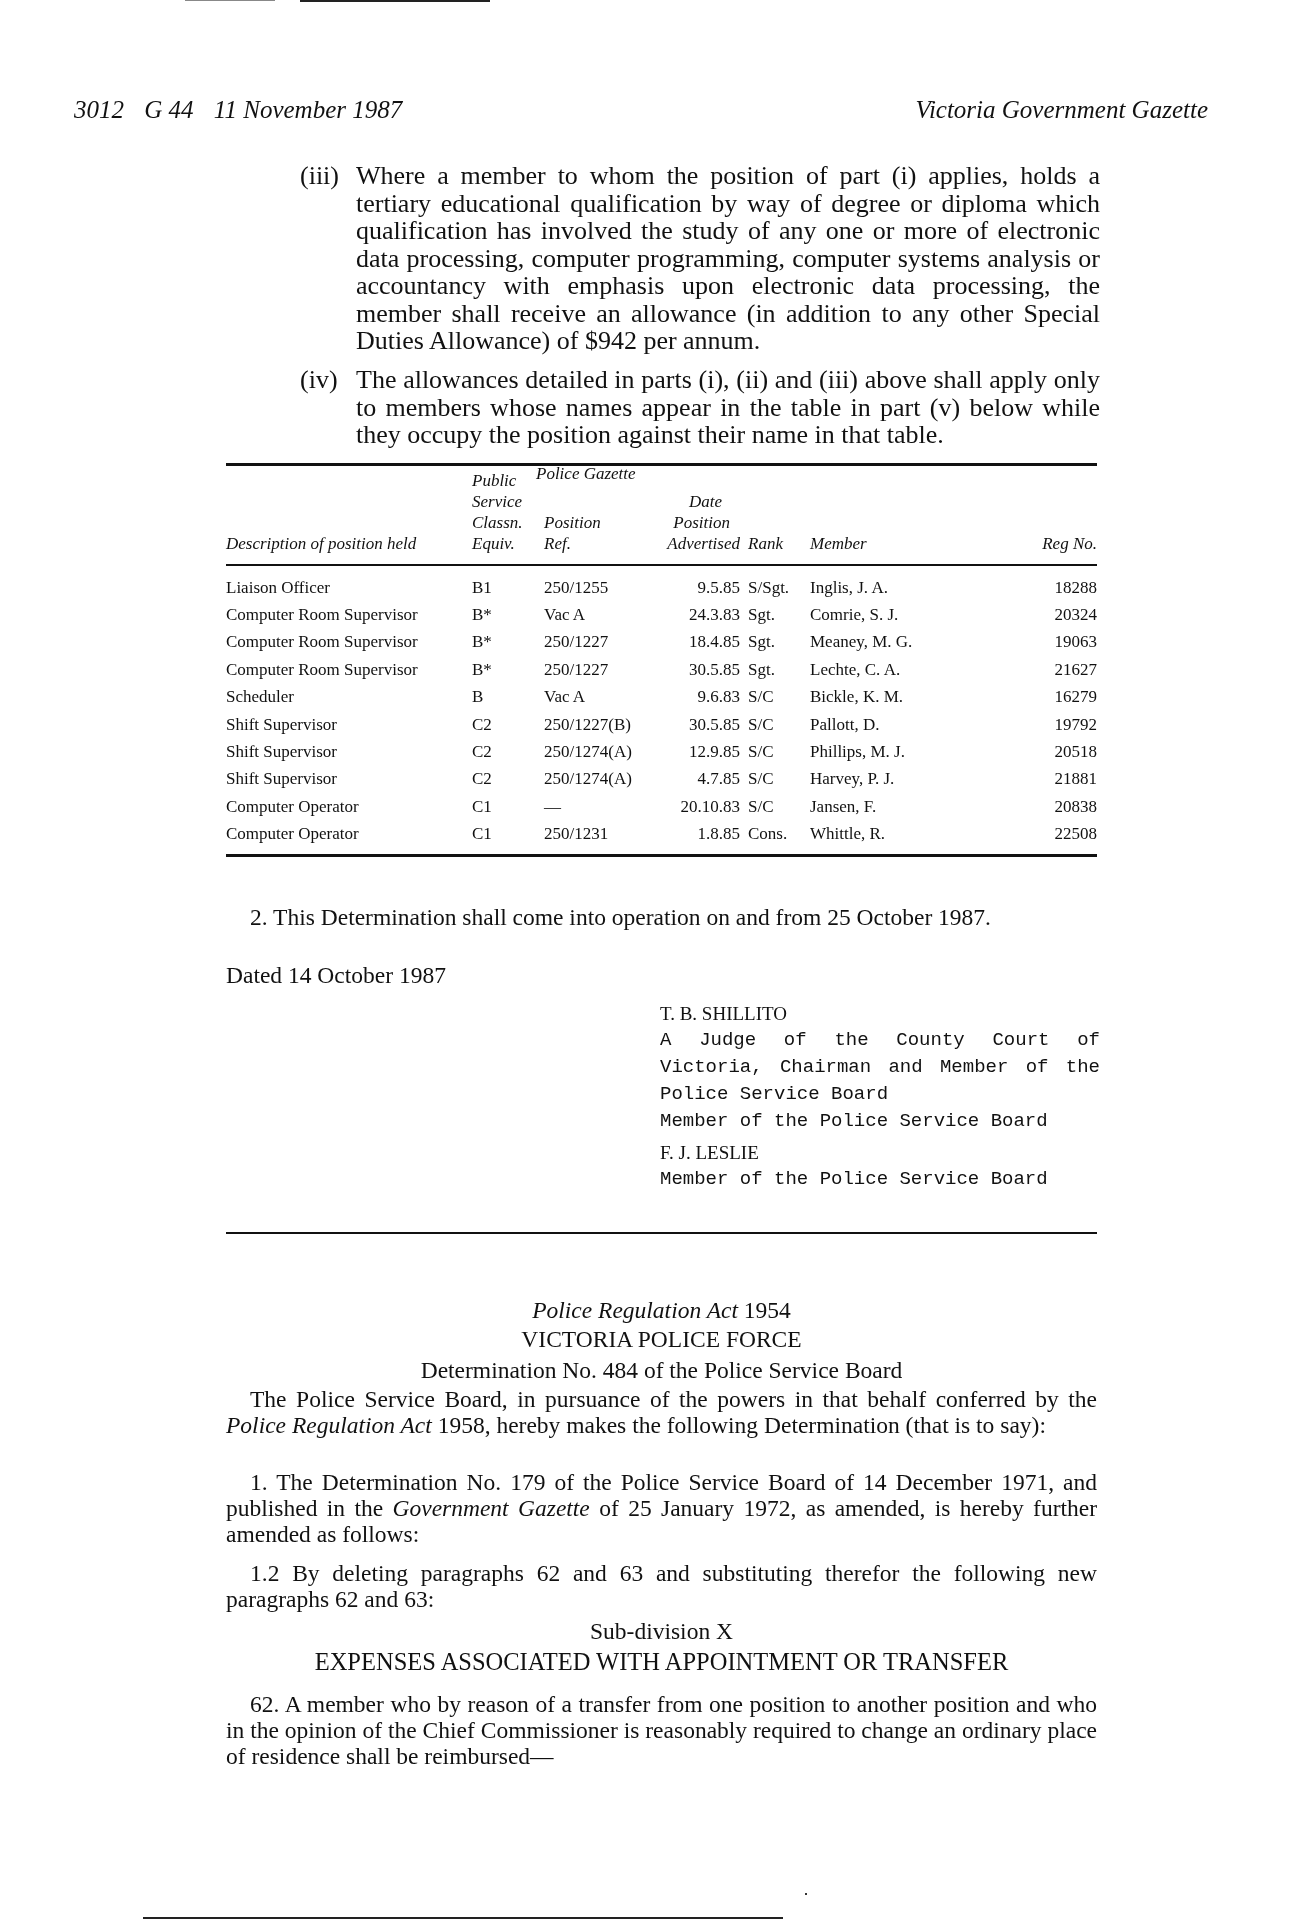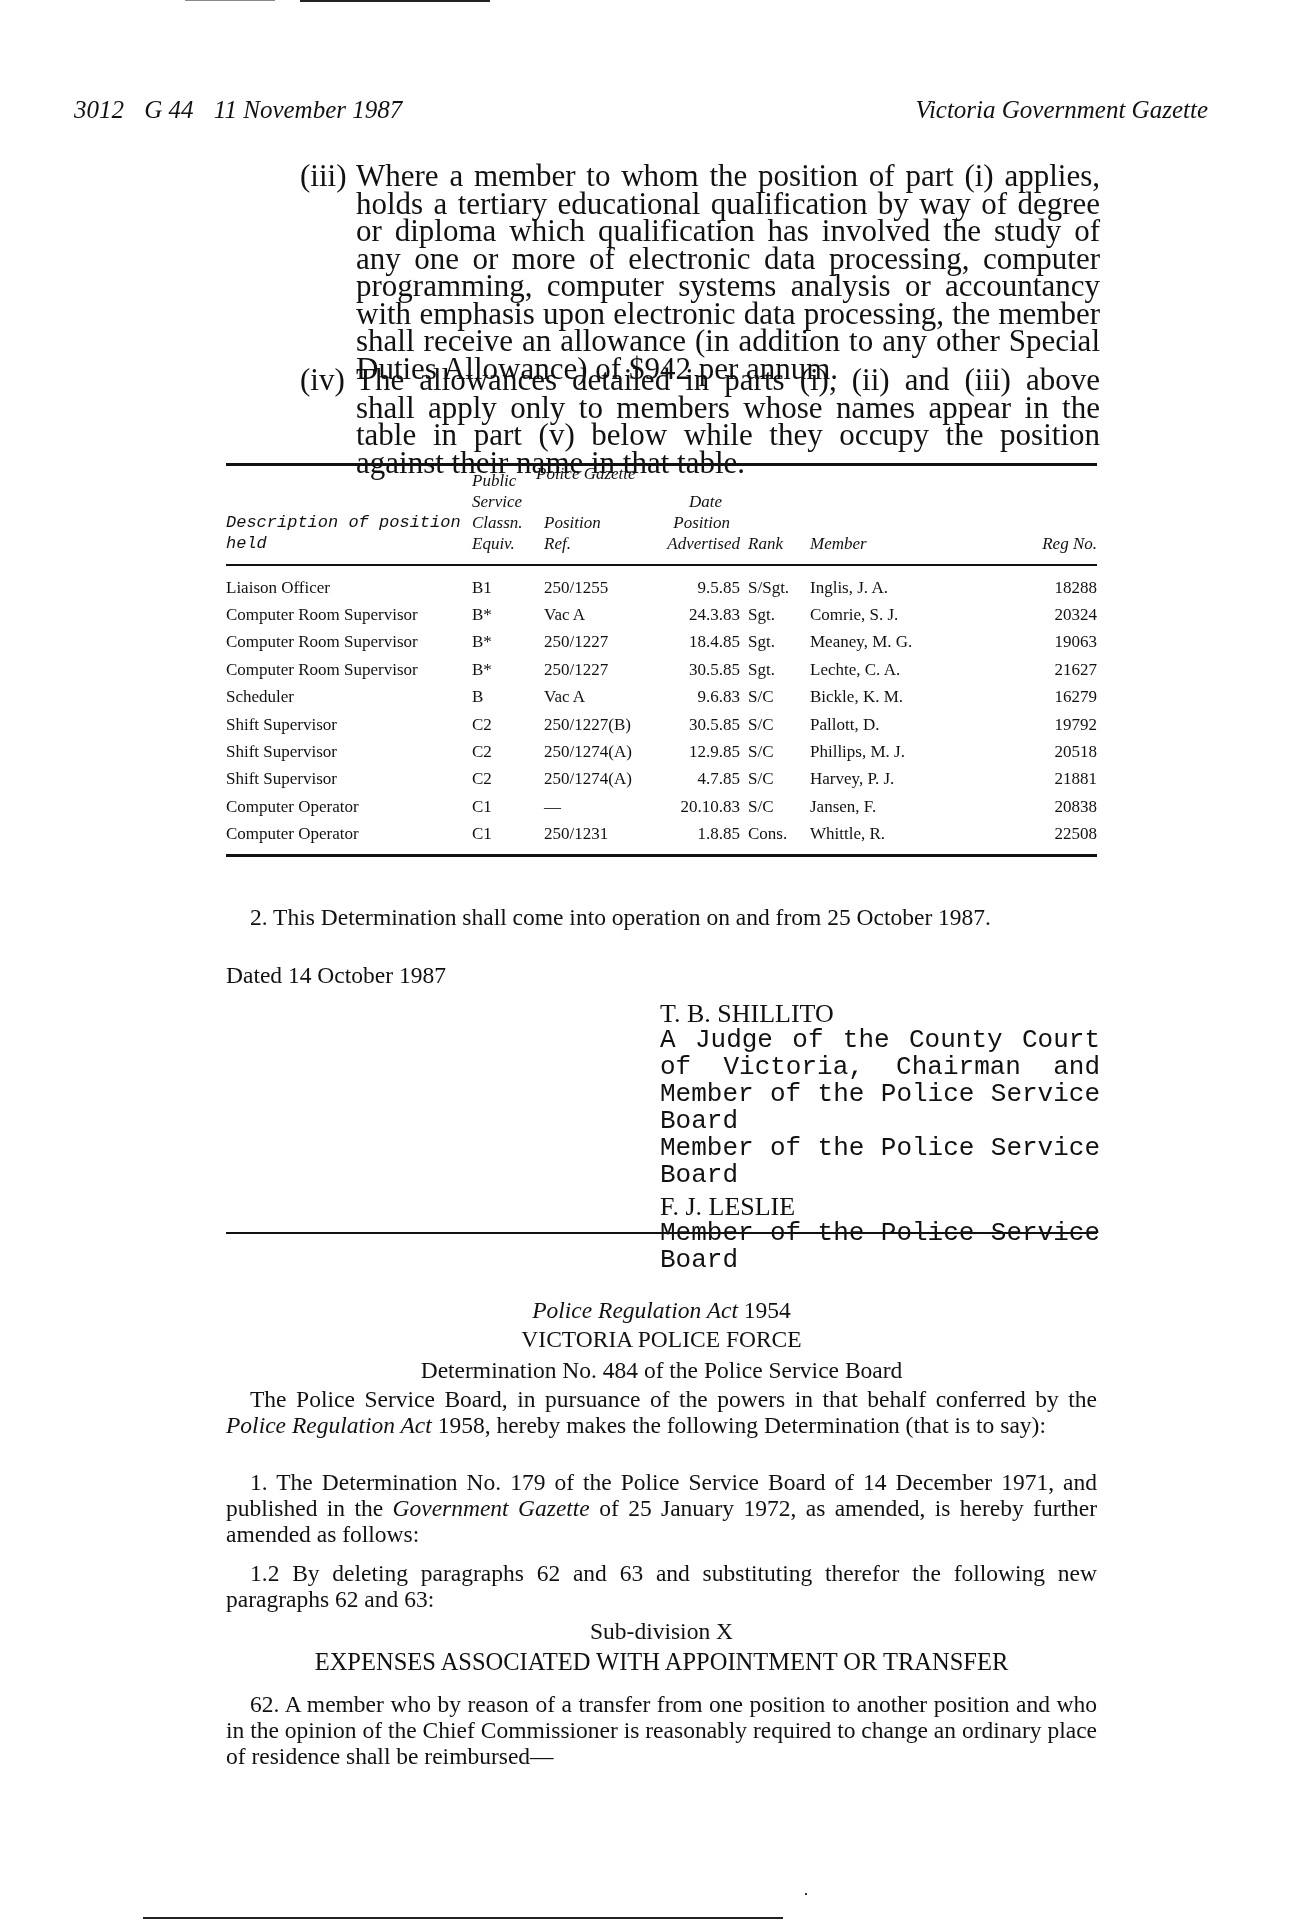--- a/index.html
+++ b/index.html
@@ -12,21 +12,21 @@
   .scan-bottom { position: absolute; top: 1917px; left: 143px; width: 640px; height: 2px; background: #222; }
   .scan-dot { position: absolute; width: 2px; height: 2px; background: #333; }
 
   .running-head {
     position: absolute; top: 96px; left: 74px; width: 1134px;
     display: flex; justify-content: space-between;
     font-style: italic; font-size: 25px; gap: 39px;
   }
   .running-head .left span { margin-right: 14px; }
 
-  .clause { position: absolute; left: 300px; width: 800px; font-size: 31px; line-height: 27.5px; }
+  .clause { position: absolute; left: 300px; width: 800px; font-size: 26px; line-height: 27.5px; }
   .clause .num { position: absolute; left: 0; top: 0; }
   .clause .body { margin-left: 56px; text-align: justify; }
 
   .table-wrap { position: absolute; left: 226px; top: 463px; width: 871px; }
   .rule-thick { height: 3px; background: #111; }
   .rule-thin { height: 2px; background: #111; }
   table.positions { width: 100%; border-collapse: collapse; font-size: 17px; }
   table.positions th {
     font-weight: normal; font-style: italic; font-size: 17px; text-align: left;
     vertical-align: bottom; padding: 0 0 10px 0; line-height: 21px;
@@ -37,21 +37,21 @@
   .c-ref { width: 104px; }
   .c-date { width: 92px; text-align: right; padding-right: 8px !important; }
   .c-rank { width: 62px; }
   .c-member { width: 160px; margin-left: 23px; }
   .c-reg { text-align: right; }
   .hdr-group { font-style: italic; }
 
   .para { position: absolute; left: 226px; width: 871px; font-size: 23.5px; line-height: 26px; text-align: justify; }
   .indent { text-indent: 24px; }
 
-  .signatures { position: absolute; left: 660px; top: 996px; width: 440px; font-size: 26px; line-height: 27px; }
+  .signatures { position: absolute; left: 660px; top: 996px; width: 440px; font-size: 19px; line-height: 27px; }
   .sig-name { margin-top: 4px; }
   .sig-role { text-align: justify; font-family: Liberation Mono, monospace; }
   .sig-rule { position: absolute; left: 226px; top: 1232px; width: 871px; height: 2px; background: #111; }
 
   .center { position: absolute; left: 226px; width: 871px; text-align: center; font-size: 23.5px; line-height: 28px; }
   em { font-style: italic; }
   .caps-heading { font-size: 24.5px; }
 </style>
 </head>
 <body>
@@ -77,21 +77,21 @@
 <div class="clause" style="top:366px;">
   <span class="num">(iv)</span>
   <div class="body">The allowances detailed in parts (i), (ii) and (iii) above shall apply only to members whose names appear in the table in part (v) below while they occupy the position against their name in that table.</div>
 </div>
 
 <div class="table-wrap">
   <div class="rule-thick"></div>
   <table class="positions">
     <thead>
       <tr>
-        <th class="c-desc" style="padding-top:12px;font-family:Liberation Mono, monospace;">Description of position held</th>
+        <th class="c-desc" style="padding-top:12px;">Description of position held</th>
         <th class="c-class" style="padding-top:4px;">
           <div>Public</div>
           <div>Service</div>
           <div>Classn.</div>
           <div>Equiv.</div>
         </th>
         <th class="c-ref">
           <div style="height:42px;position:relative;">
             <span class="hdr-group" style="position:absolute;left:-8px;top:-7px;white-space:nowrap;">Police Gazette</span>
           </div>

